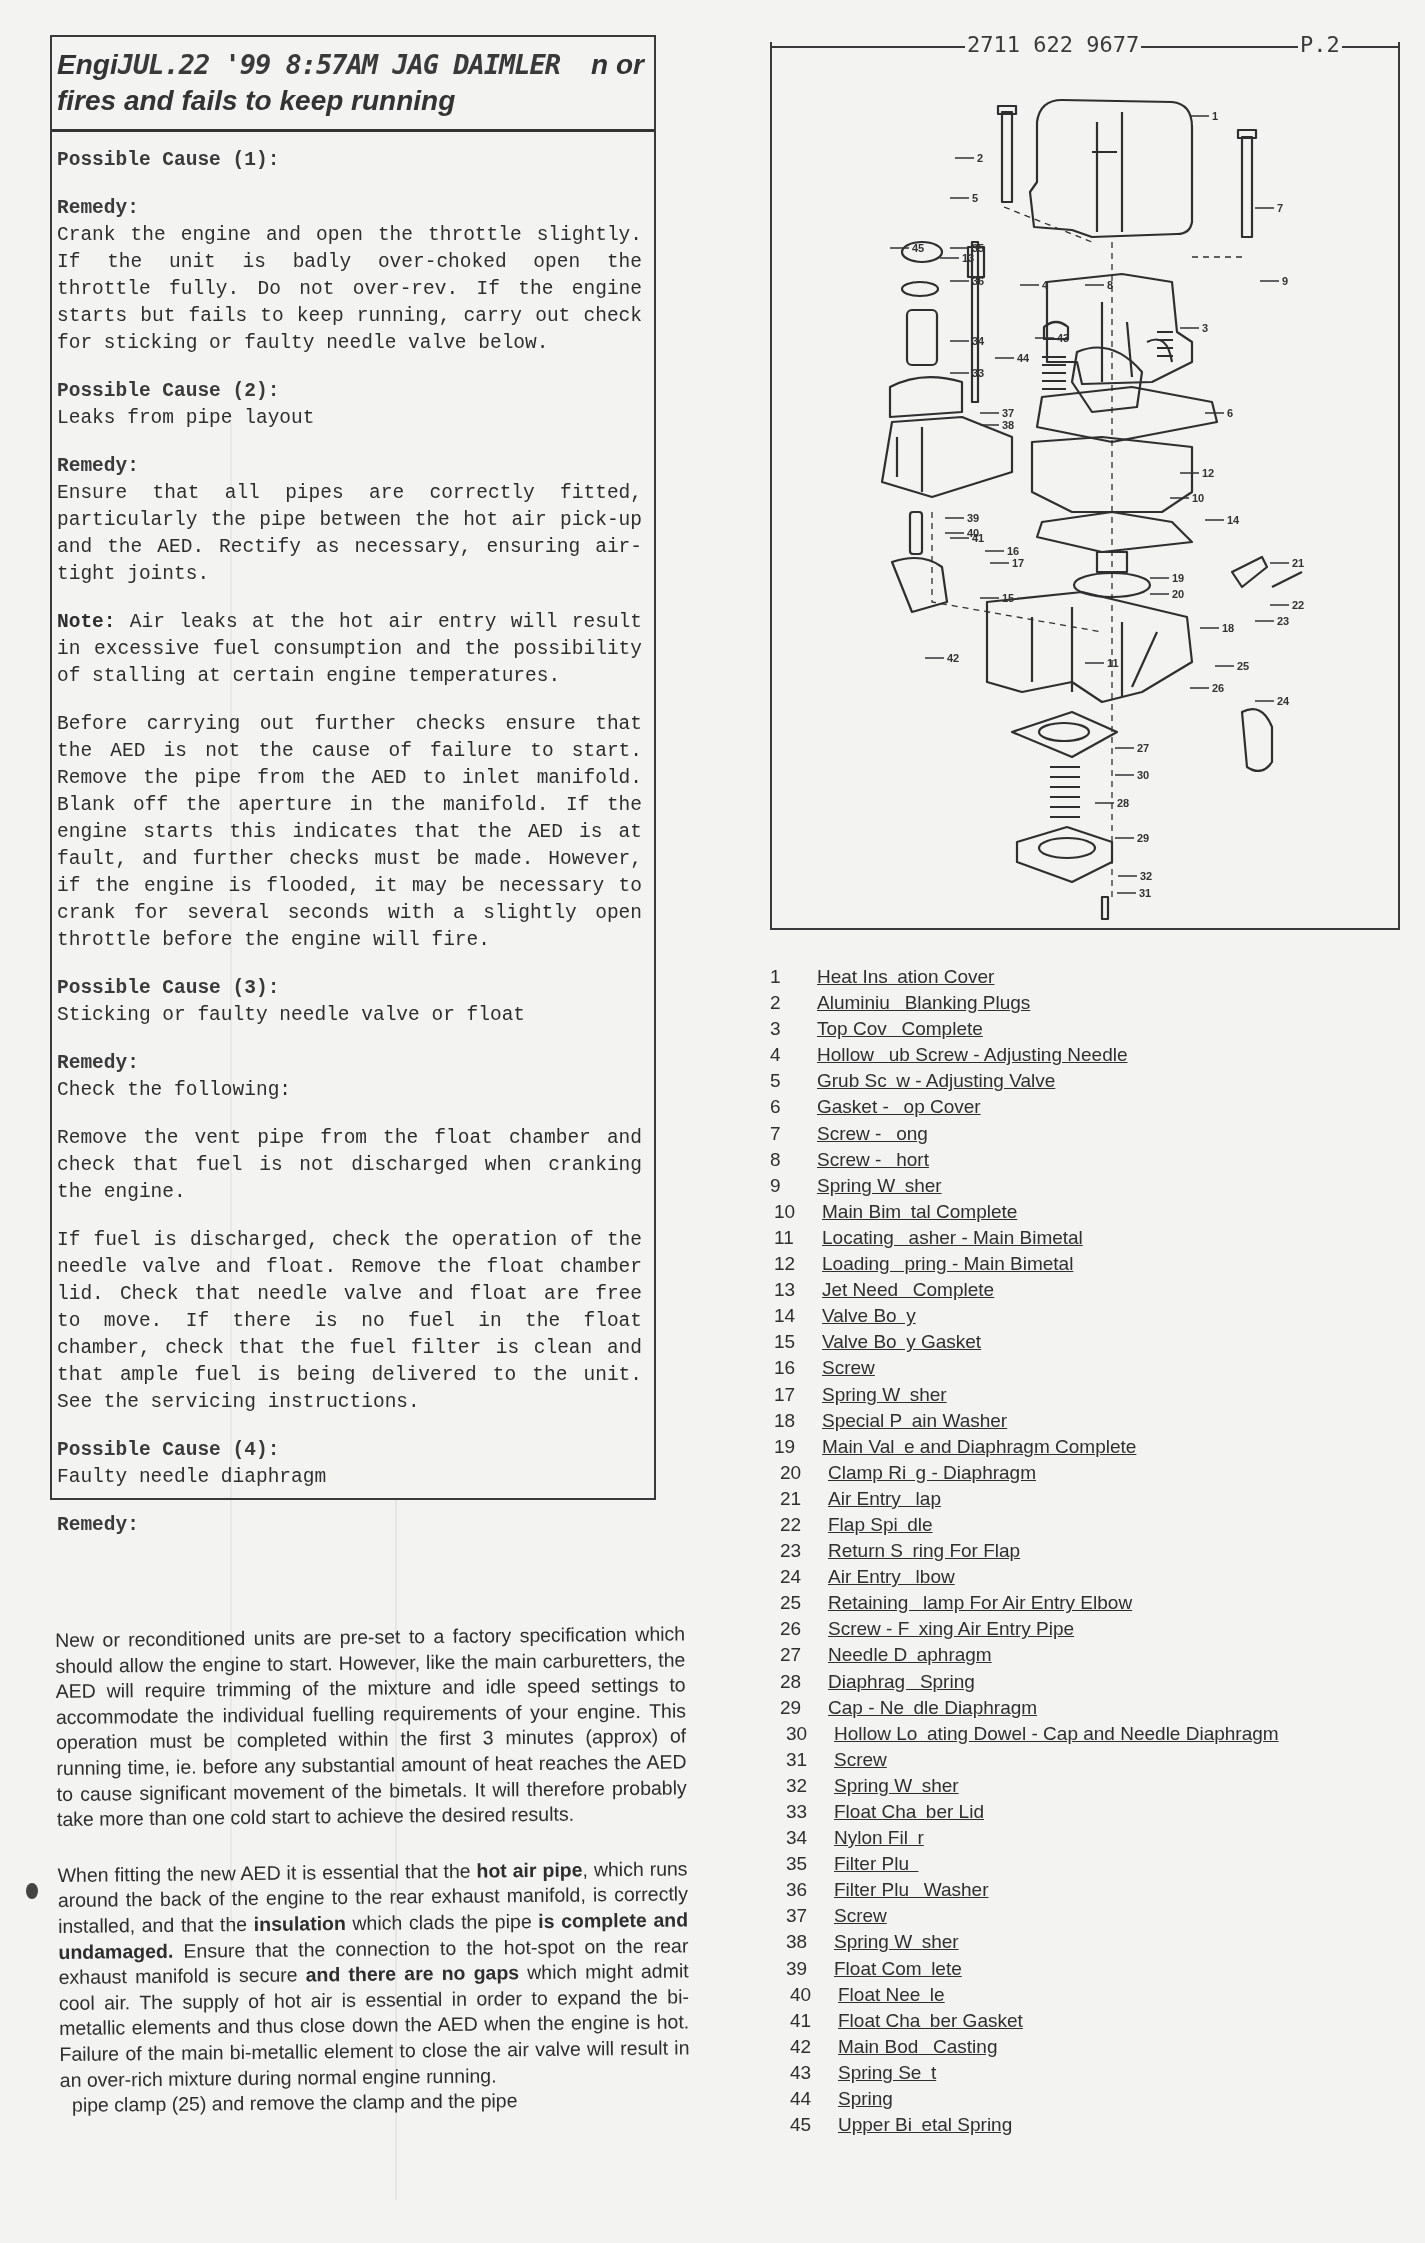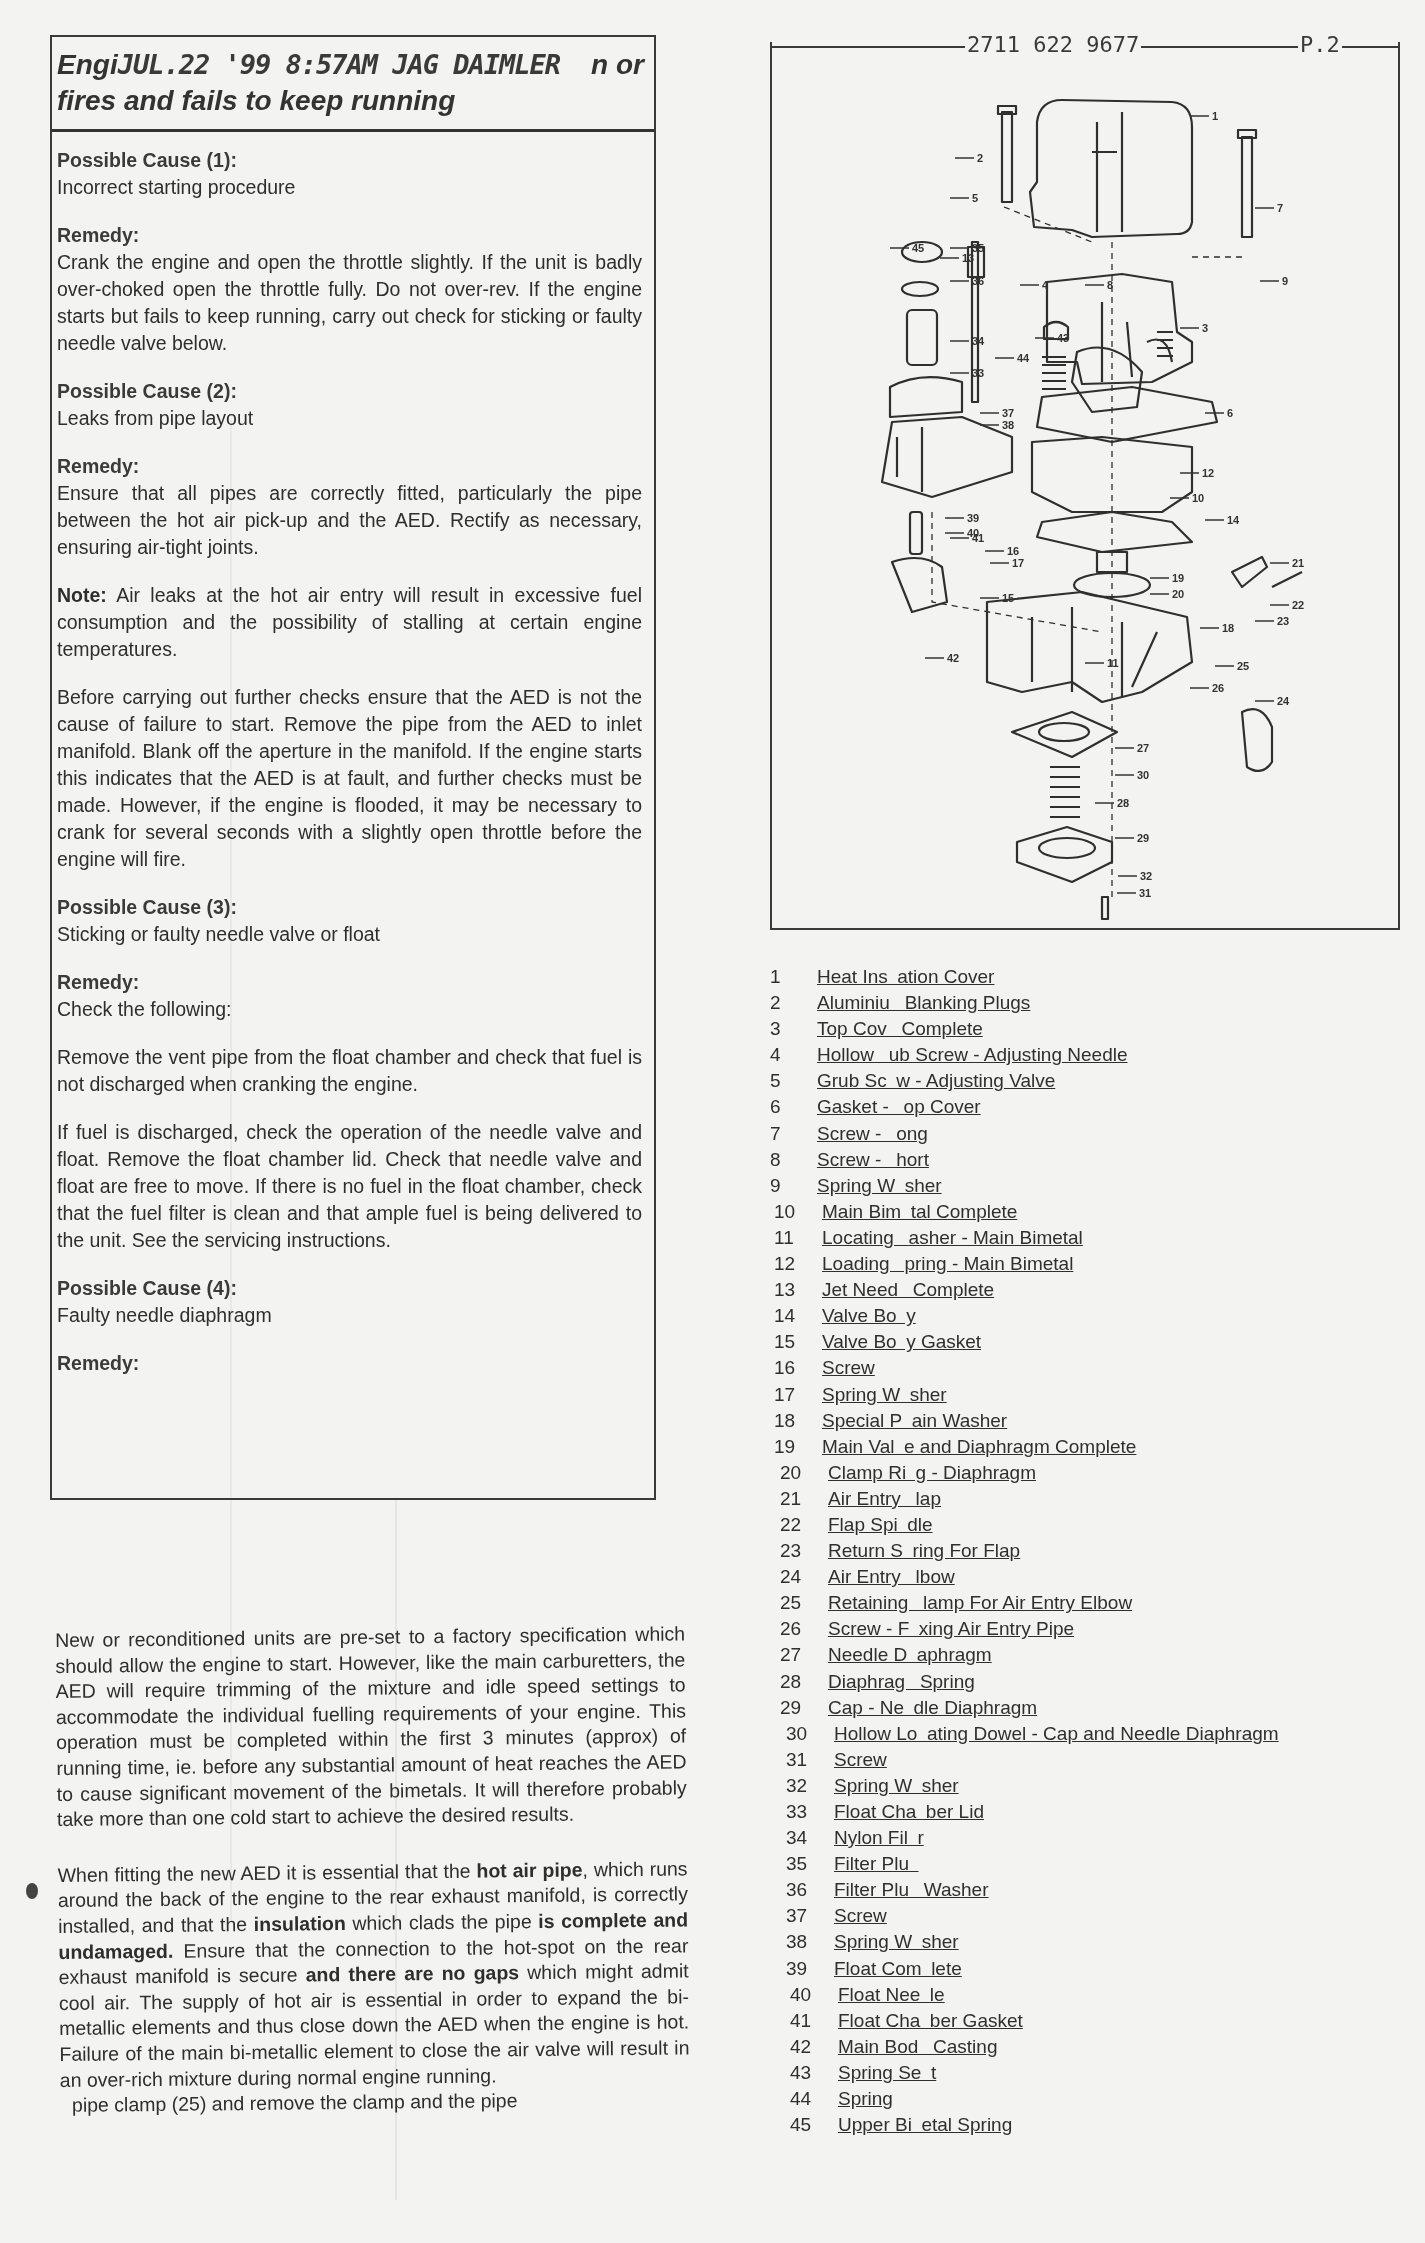--- a/index.html
+++ b/index.html
@@ -18,21 +18,21 @@
     position:absolute; left:0; top:0; right:0; height:95px;
     border-bottom:3px solid #333; box-sizing:border-box;
     padding:10px 0 0 5px;
     font-style:italic;
   }
   .fax-stamp { font-family:"DejaVu Sans Mono", monospace; font-size:27px; letter-spacing:-1px; color:#3a3a3a; }
   .head-text { font-size:28px; font-weight:bold; color:#333; line-height:36px; }
   .head-line1 { position:relative; white-space:nowrap; }
   .head-line1 .tail { position:absolute; right:10px; top:0; }
   #lcontent { position:absolute; left:5px; top:110px; right:12px; }
-  .sec { margin:0 0 21px 0; }
+  .sec { margin:0 0 21px 0;font-family:Liberation Mono, monospace; }
   .label { font-size:19.5px; font-weight:bold; color:#3a3a3a; line-height:27px; }
   .txt { font-size:19.5px; line-height:27px; text-align:justify; color:#2e2e2e; }
   .note-label { font-weight:bold; }
   
   #lower {
     position:absolute; left:55px; top:1628px; width:630px;
     transform:rotate(-0.6deg); transform-origin:left top;
   }
   #lower .txt { font-size:19.5px; line-height:25.6px; }
   #lower p { margin:0 0 30px 0; }
@@ -70,21 +70,20 @@
       <span>Engi</span><span class="fax-stamp">JUL.22 '99   8:57AM JAG DAIMLER</span>
       <span class="tail">n or</span>
     </div>
     <div class="head-text">fires and fails to keep running</div>
   </div>
 
   <div id="lcontent">
 
     <div class="sec">
       <div class="label">Possible Cause (1):</div>
-      <div class="txt">Incorrect starting procedure</div>
     </div>
     <div class="sec">
       <div class="label">Remedy:</div>
       <div class="txt">Crank the engine and open the throttle slightly.  If the unit is badly over-choked open the throttle fully.  Do not over-rev.  If the engine starts but fails to keep running, carry out check for sticking or faulty needle valve below.</div>
     </div>
 
     <div class="sec">
       <div class="label">Possible Cause (2):</div>
       <div class="txt">Leaks from pipe layout</div>
     </div>

